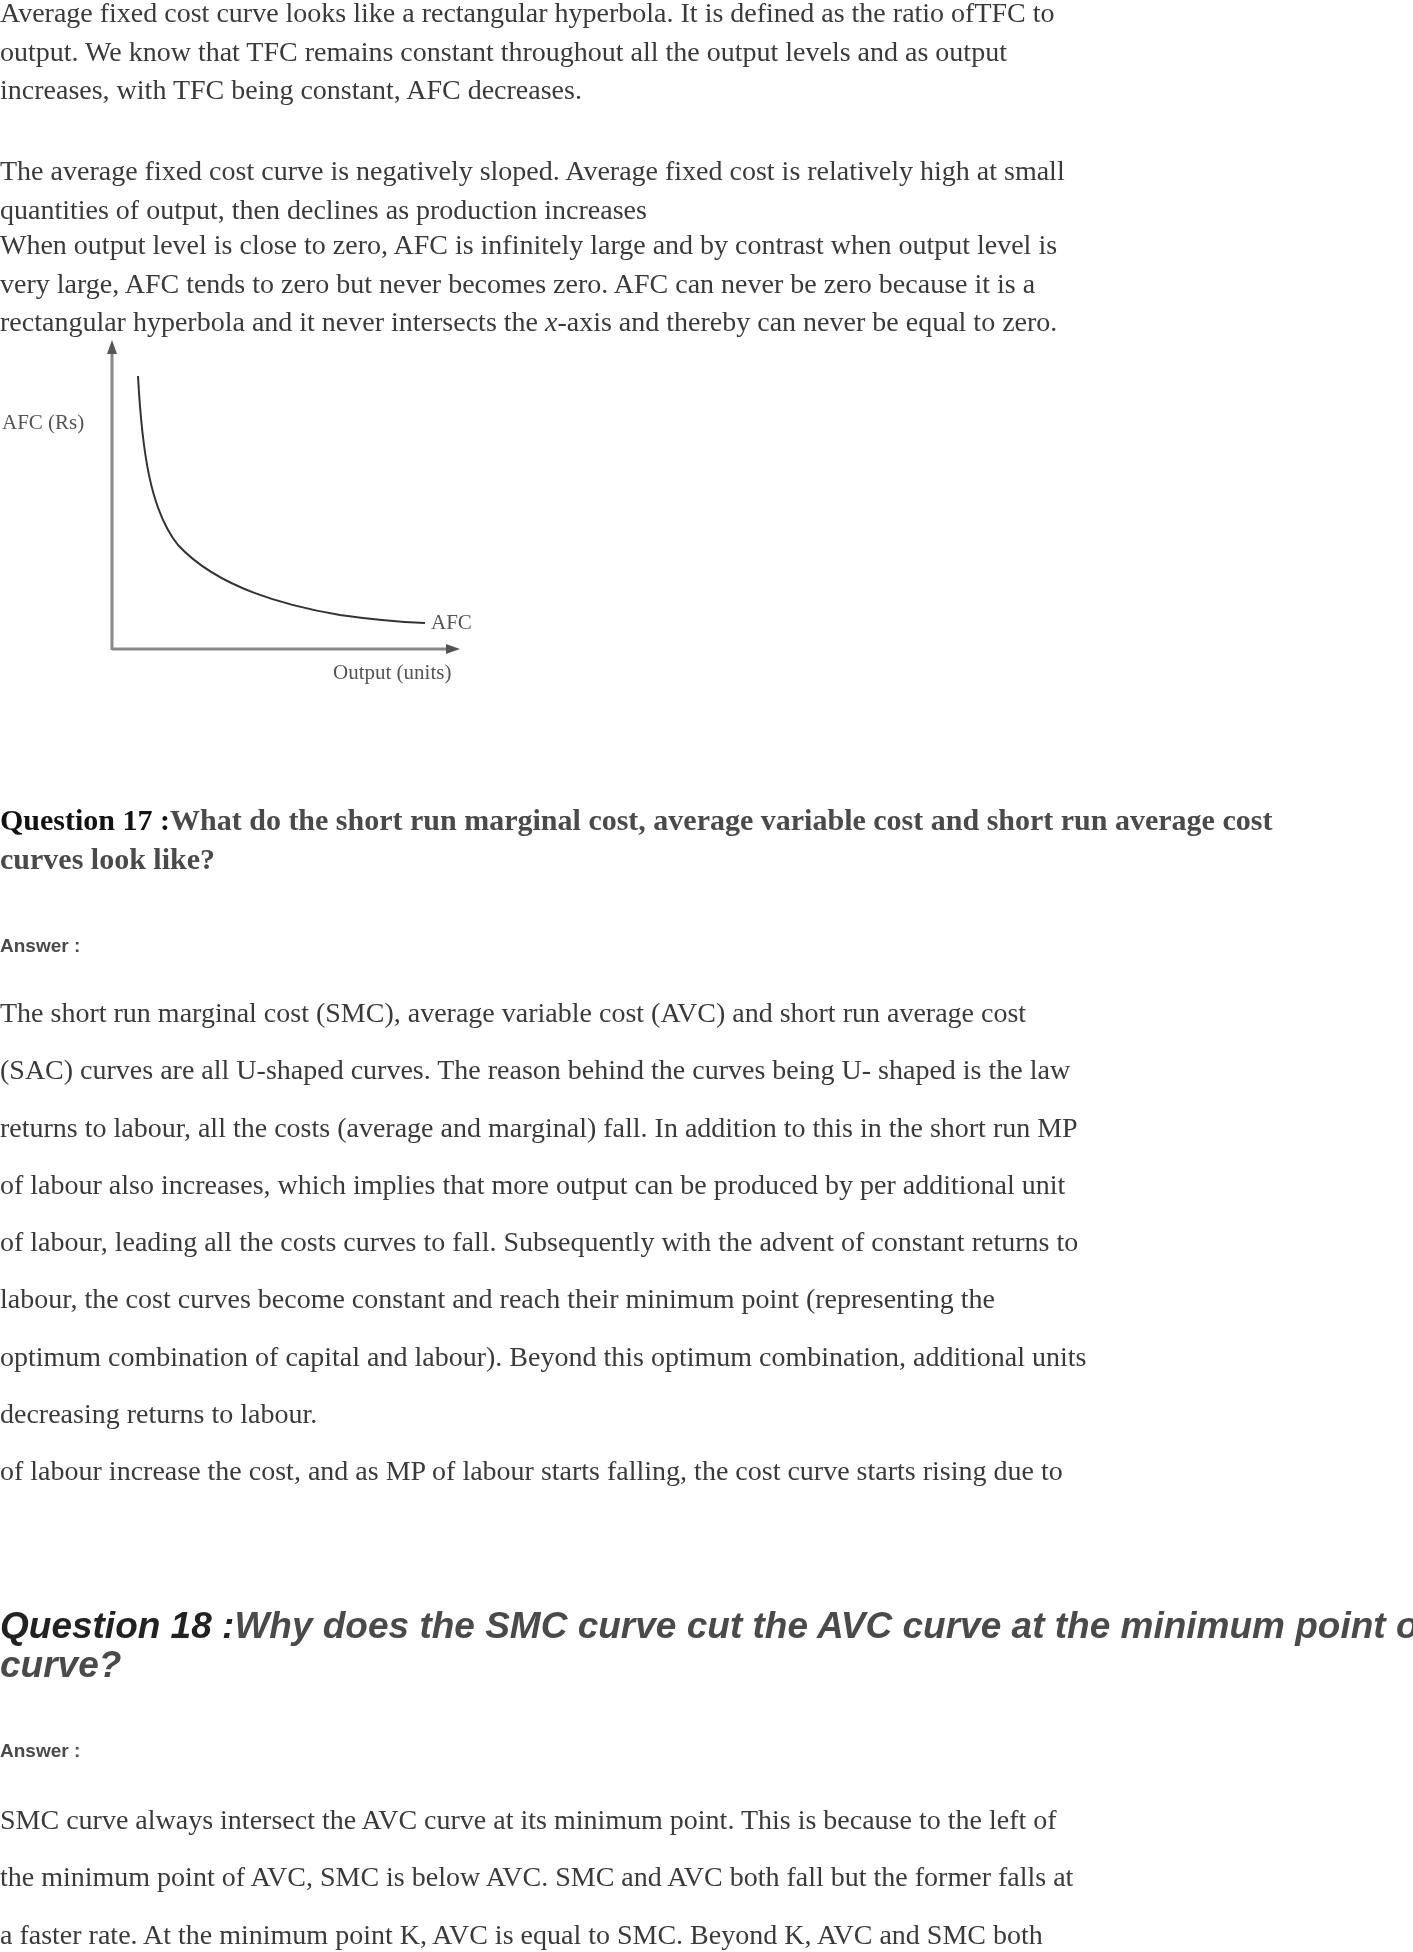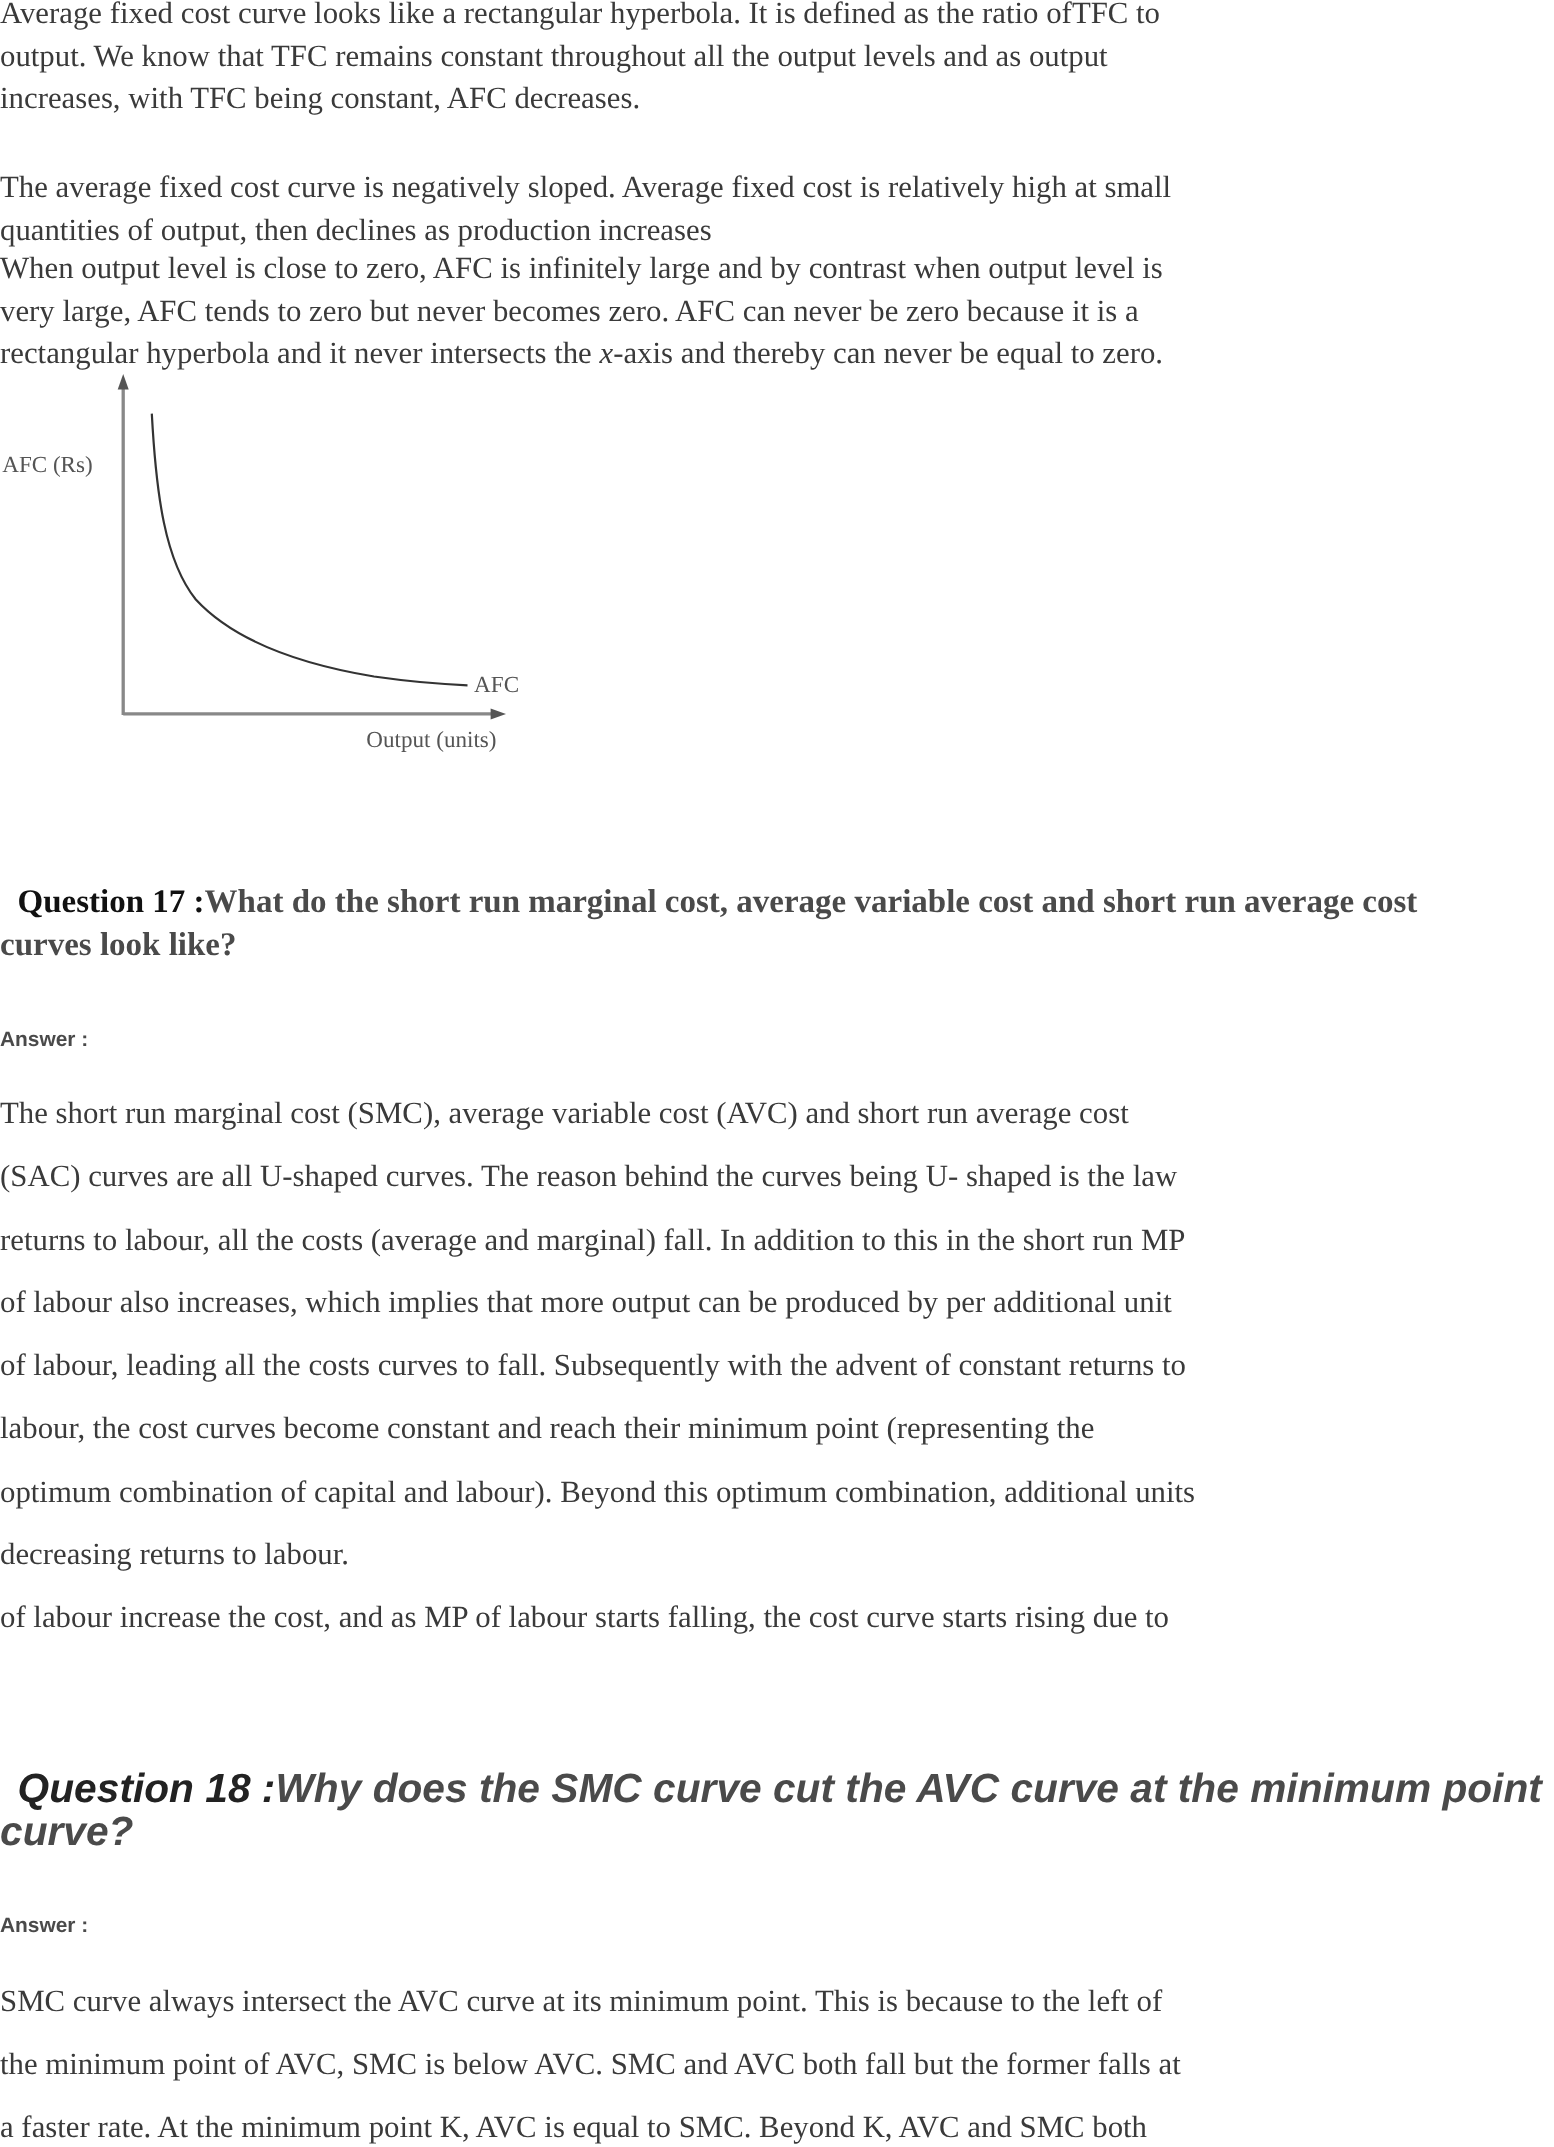--- a/index.html
+++ b/index.html
@@ -14,21 +14,21 @@
       white-space: nowrap;
     }
     .p .ln { display: block; }
     .ans-body .ln { display: block; height: 57.3px; line-height: 38px; }
     .q-title {
       position: absolute; left: 0; margin: 0;
       font-size: 30px; line-height: 39px; font-weight: bold; white-space: nowrap;
     }
     .q17 { font-family: "Liberation Serif", serif; color: #4a4a4a; }
     .q18 { font-family: "Liberation Sans", sans-serif; color: #4a4a4a; font-size: 37px; font-style: italic; }
-    .q-prefix { color: #111111; margin-left: 16px; }
+    .q-prefix { color: #111111; }
     .q18 .q-prefix { color: #222222; }
     .answer-label {
       position: absolute; left: 0; margin: 0;
       font-family: "Liberation Sans", sans-serif; font-weight: bold;
       font-size: 19px; color: #4a4a4a;
     }
     .chart { position: absolute; left: 0; top: 340px; width: 520px; height: 360px; }
     .chart svg { position: absolute; left: 0; top: 0; }
     .axis-label {
       position: absolute; font-family: "Liberation Serif", serif;

